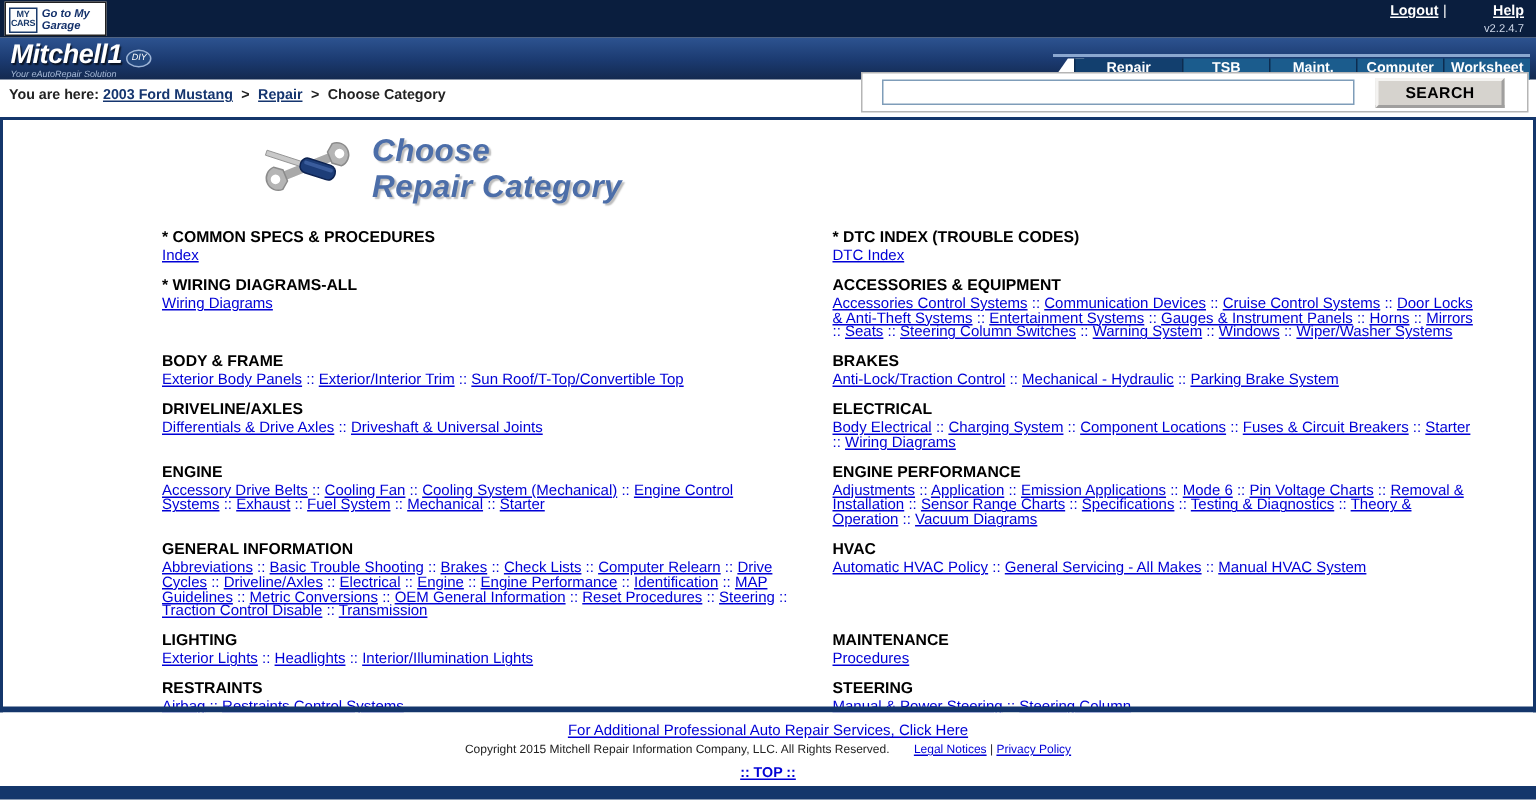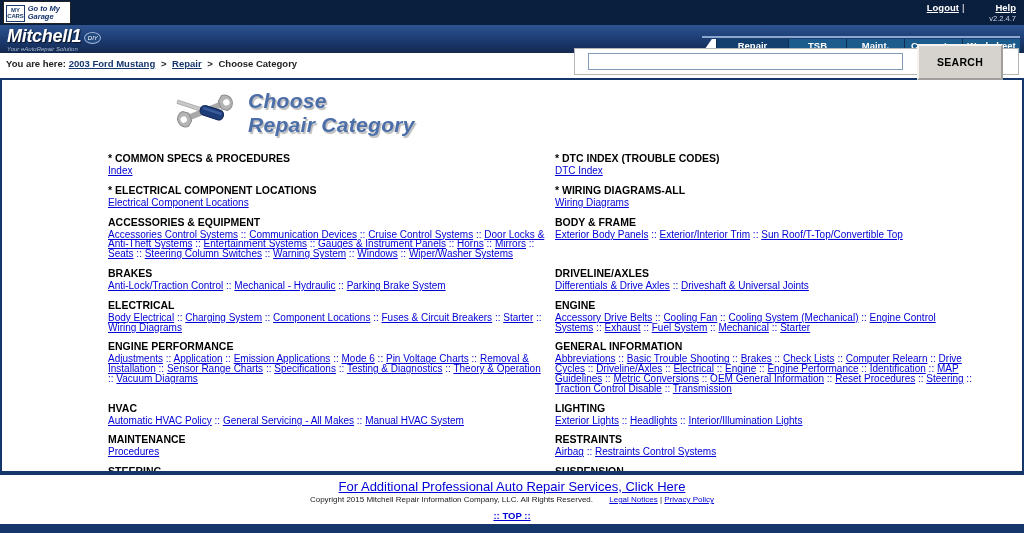--- a/index.html
+++ b/index.html
@@ -46,42 +46,42 @@
   .tab.active { background:#123f6e; width:72px; }
 
   
   .crumb-row { height:25px; background:#fff; position:relative; }
   .crumb { padding:5px 0 0 6px; font-size:9.5px; font-weight:bold; color:#222; }
   .crumb a { color:#15356f; text-decoration:underline; }
   .crumb .sep { margin:0 3px; color:#222; }
   .search-panel { position:absolute; top:-5px; right:5px; width:445px; height:27px; background:#fff;
     border:1px solid #b5b5b5; z-index:6; display:flex; align-items:center; }
   .search-input { margin-left:13px; width:315px; height:17px; border:1px solid #7f9db9; font-size:10px; padding:0 3px; }
-  .search-btn { margin-left:14px; width:86px; height:36px; background:#d6d3ce; border:2px outset #f4f3f1;
+  .search-btn { margin-left:14px; width:86px; height:20px; background:#d6d3ce; border:2px outset #f4f3f1;
     font-family:"Liberation Sans",sans-serif; font-weight:bold; font-size:10.5px; letter-spacing:.3px; cursor:pointer; }
 
   
   .main { height:412px; background:#fff; border:2px solid #14366b; border-bottom:none; overflow:hidden; position:relative; }
   .title-block { display:flex; align-items:flex-start; gap:12px; margin:9px 0 0 172px; height:52px; }
   .title-text { font-size:21px; font-weight:bold; font-style:italic; color:#4c6ea9; line-height:1.15;
     text-shadow:1.5px 1.5px 1px #bcbcbc; letter-spacing:.3px; }
 
   .cat-grid { display:grid; grid-template-columns:447px 430px; column-gap:0; row-gap:9px; margin:12px 0 0 106px; }
   .cat-cell { min-height:10px; }
   .cat-heading { font-size:10.5px; font-weight:bold; color:#000; line-height:11px; margin-bottom:2px; }
   .cat-links { font-size:10px; line-height:9.8px; max-width:440px; }
   .cat-cell.right .cat-links { max-width:420px; }
   .cat-link { color:#0000d6; text-decoration:underline; }
   .sep { color:#0000d6; text-decoration:none; }
 
   
   .footer { position:absolute; left:0; bottom:0; width:1024px; z-index:5; }
   .footer-bar-top { height:4px; background:#14366b; }
   .footer-body { background:#fff; text-align:center; padding:2px 0 1px; }
-  .footer-link { font-size:13px; color:#0000d6; text-decoration:underline; display:inline-block; line-height:11px;}
+  .footer-link { font-size:10px; color:#0000d6; text-decoration:underline; display:inline-block; line-height:11px;}
   .footer-copy { font-size:8px; color:#222; line-height:10px; }
   .footer-copy a { color:#0000d6; text-decoration:underline; }
   .footer-copy .gap { display:inline-block; width:14px; }
   .footer-top-link { font-size:9.5px; font-weight:bold; color:#0000d6; display:inline-block; line-height:11px; }
   .footer-bar-bottom { height:9px; background:#14366b; }
 </style>
 </head>
 <body>
 
 <div class="topbar">
@@ -157,24 +157,20 @@
 
   <div class="cat-grid">
       <div class="cat-cell left">
         <div class="cat-heading">* COMMON SPECS &amp; PROCEDURES</div>
         <div class="cat-links"><a href="#" class="cat-link">Index</a></div>
       </div>
       <div class="cat-cell right">
         <div class="cat-heading">* DTC INDEX (TROUBLE CODES)</div>
         <div class="cat-links"><a href="#" class="cat-link">DTC Index</a></div>
       </div>
-      <div class="cat-cell left">
-        <div class="cat-heading">* ELECTRICAL COMPONENT LOCATIONS</div>
-        <div class="cat-links"><a href="#" class="cat-link">Electrical Component Locations</a></div>
-      </div>
       <div class="cat-cell right">
         <div class="cat-heading">* WIRING DIAGRAMS-ALL</div>
         <div class="cat-links"><a href="#" class="cat-link">Wiring Diagrams</a></div>
       </div>
       <div class="cat-cell left">
         <div class="cat-heading">ACCESSORIES &amp; EQUIPMENT</div>
         <div class="cat-links"><a href="#" class="cat-link">Accessories Control Systems</a><span class="sep"> :: </span><a href="#" class="cat-link">Communication Devices</a><span class="sep"> :: </span><a href="#" class="cat-link">Cruise Control Systems</a><span class="sep"> :: </span><a href="#" class="cat-link">Door Locks &amp; Anti-Theft Systems</a><span class="sep"> :: </span><a href="#" class="cat-link">Entertainment Systems</a><span class="sep"> :: </span><a href="#" class="cat-link">Gauges &amp; Instrument Panels</a><span class="sep"> :: </span><a href="#" class="cat-link">Horns</a><span class="sep"> :: </span><a href="#" class="cat-link">Mirrors</a><span class="sep"> :: </span><a href="#" class="cat-link">Seats</a><span class="sep"> :: </span><a href="#" class="cat-link">Steering Column Switches</a><span class="sep"> :: </span><a href="#" class="cat-link">Warning System</a><span class="sep"> :: </span><a href="#" class="cat-link">Windows</a><span class="sep"> :: </span><a href="#" class="cat-link">Wiper/Washer Systems</a></div>
       </div>
       <div class="cat-cell right">
         <div class="cat-heading">BODY &amp; FRAME</div>

